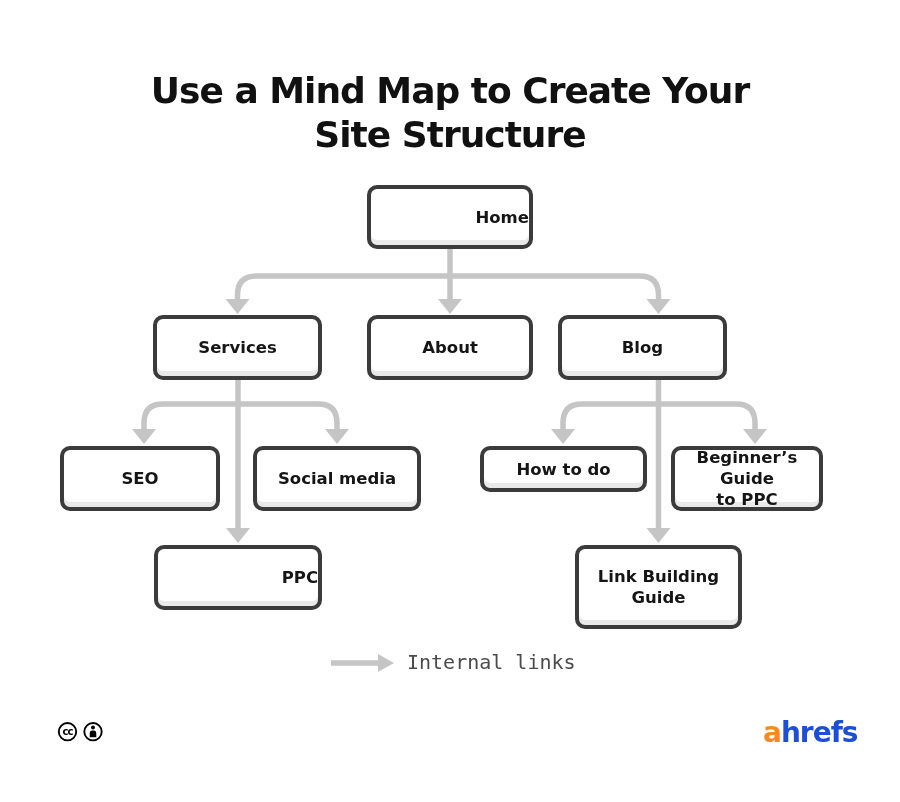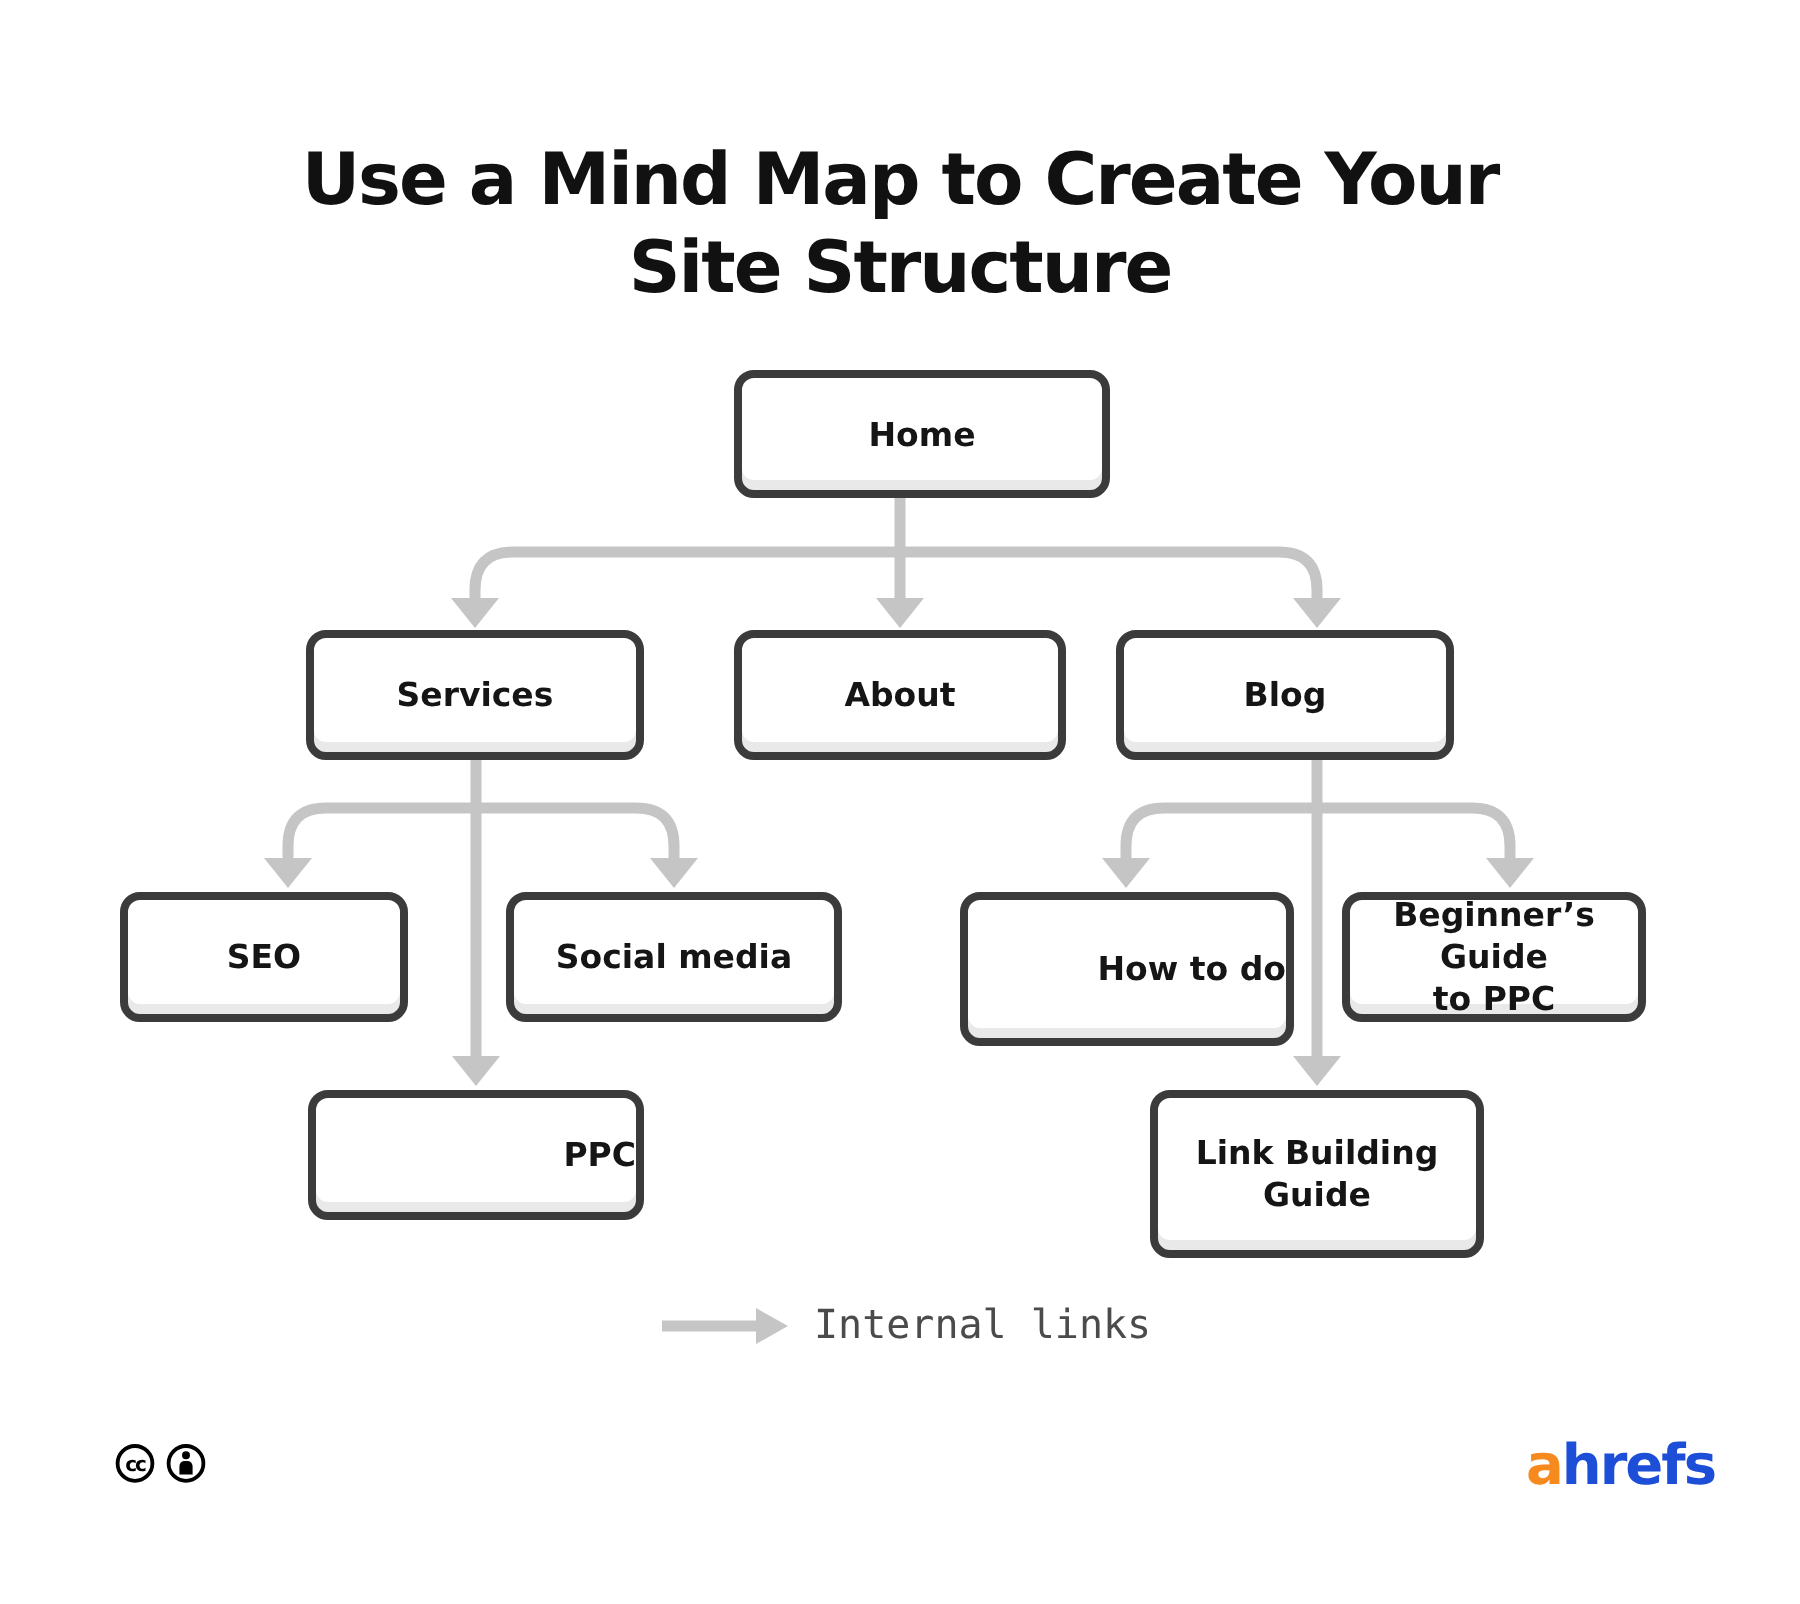--- a/index.html
+++ b/index.html
@@ -13,27 +13,27 @@
 
   
   #wires{position:absolute;left:0;top:0;}
 
   
   .node{position:absolute;box-sizing:border-box;background:#ffffff;
         border:4.5px solid #3b3b3b;border-radius:10px;
         box-shadow:inset 0 -5px 0 #e9e9e9;
         display:flex;flex-direction:column;align-items:center;justify-content:center;
         text-align:center;font-weight:bold;font-size:16.5px;line-height:21px;color:#151515;}
-  #n-home{left:367px;top:185px;width:188px;height:64px;}
+  #n-home{left:367px;top:185px;width:166px;height:64px;align-items:flex-end;}
   #n-services{left:153px;top:315px;width:169px;height:65px;}
   #n-about{left:367px;top:315px;width:166px;height:65px;}
   #n-blog{left:558px;top:315px;width:169px;height:65px;}
-  #n-seo{left:60px;top:446px;width:144px;height:65px;}
+  #n-seo{left:60px;top:446px;width:160px;height:65px;}
   #n-social{left:253px;top:446px;width:168px;height:65px;}
-  #n-keyword{left:480px;top:446px;width:167px;height:77px;align-items:flex-end;}
+  #n-keyword{left:480px;top:446px;width:167px;height:46px;}
   #n-beginners{left:671px;top:446px;width:152px;height:65px;}
   #n-ppc{left:154px;top:545px;width:168px;height:65px;align-items:flex-end;}
   #n-linkbuilding{left:575px;top:545px;width:167px;height:84px;}
 
   
   .legend-label{position:absolute;left:407px;top:650px;
         font-family:"DejaVu Sans Mono",monospace;font-size:20px;color:#4b4b4b;}
 
   
   #license{position:absolute;left:52px;top:715px;}

